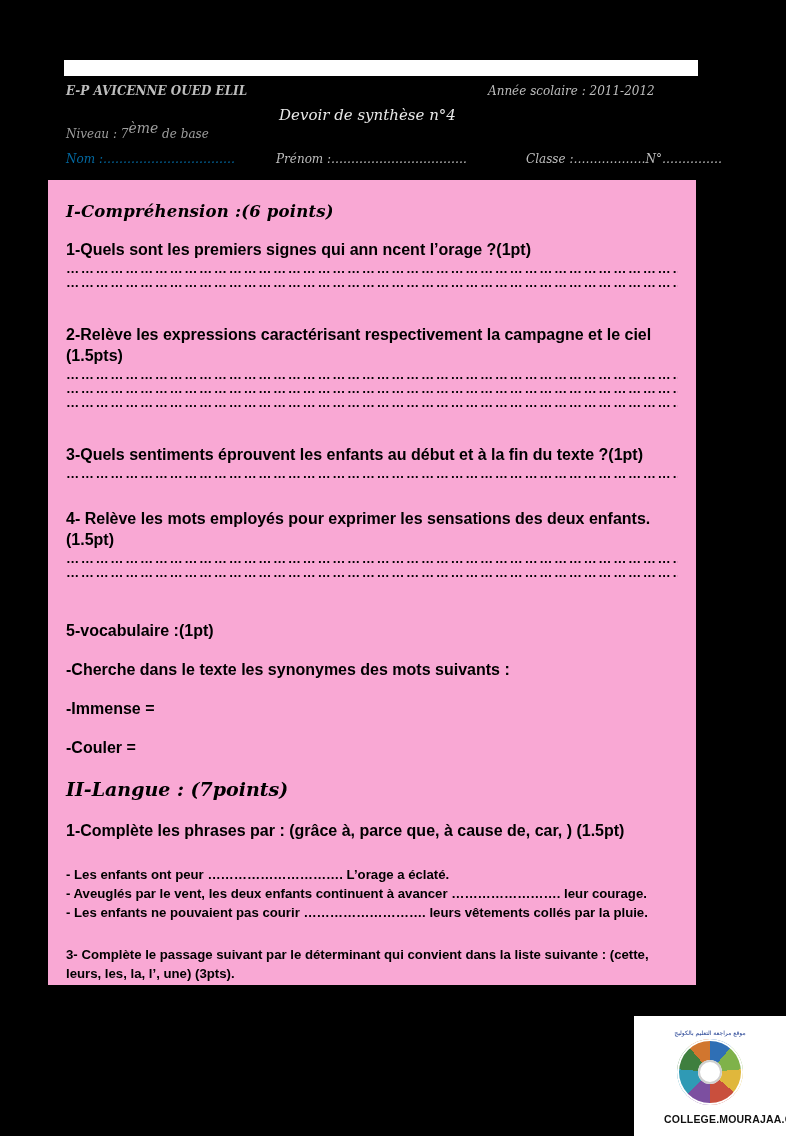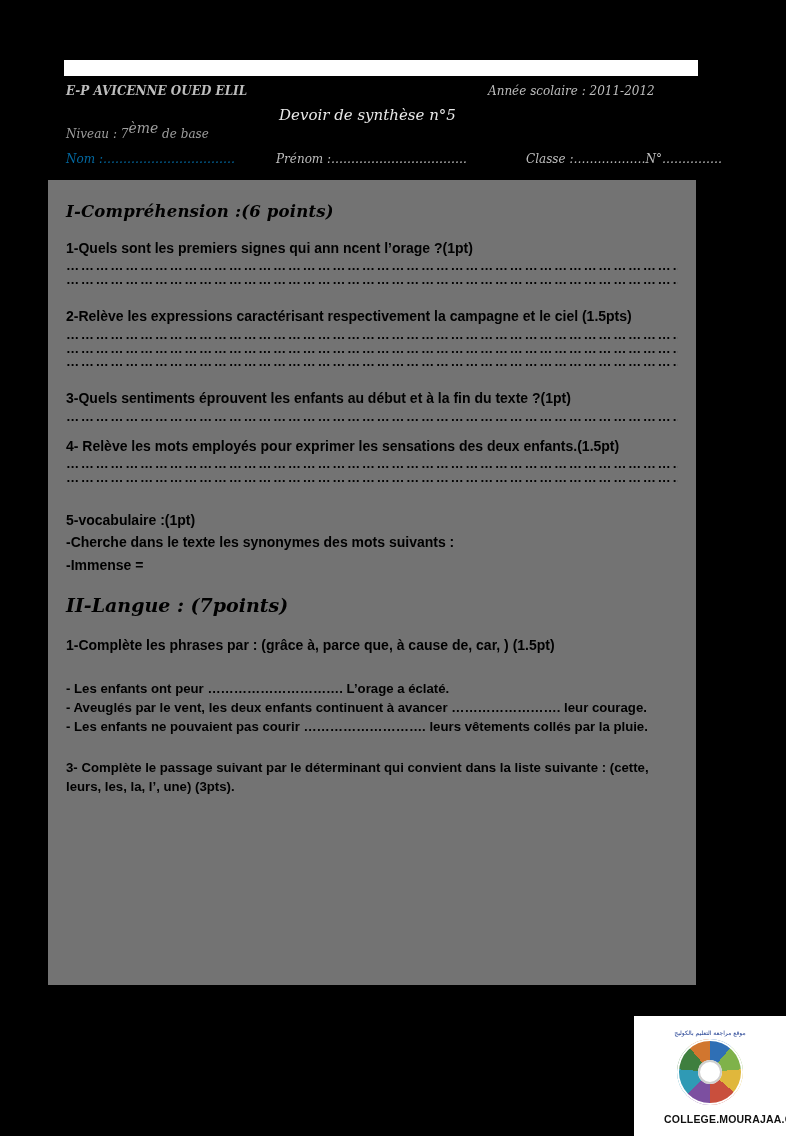--- a/index.html
+++ b/index.html
@@ -109,21 +109,21 @@
     margin-left: 42px;
   }
 
   
   .sheet {
     position: absolute;
     left: 48px;
     top: 180px;
     width: 648px;
     height: 805px;
-    background: #737373;
+    background: #f9a8d4;
     color: #000000;
   }
   .sheet-inner {
     position: absolute;
     left: 18px;
     top: 22px;
     width: 612px;
   }
 
   .sec-title {
@@ -136,24 +136,24 @@
   }
   .sec-title-2 {
     font-family: "DejaVu Serif", serif;
     font-style: italic;
     font-size: 19px;
     font-weight: bold;
     margin: 20px 0 20px 0;
   }
   .q {
     font-family: "Liberation Sans", sans-serif;
-    font-size: 14px;
+    font-size: 16px;
     font-weight: bold;
     line-height: 1.32;
-    margin: 4px 0 2px 0;
+    margin: 18px 0 2px 0;
   }
   .dots {
     font-family: "Liberation Sans", sans-serif;
     font-size: 13.2px;
     font-weight: bold;
     letter-spacing: 1.6px;
     line-height: 1.05;
     white-space: nowrap;
     overflow: hidden;
     width: 612px;
@@ -236,21 +236,21 @@
 </head>
 <body>
 
 <div class="page">
 
   <div class="top-strip"></div>
 
   <div class="header">
     <div class="line hdr-school">E-P AVICENNE OUED ELIL</div>
     <div class="line hdr-year">Année  scolaire : 2011-2012</div>
-    <div class="line hdr-title">Devoir de synthèse n°5</div>
+    <div class="line hdr-title">Devoir de synthèse n°4</div>
     <div class="line hdr-level">
       <span>Niveau :  7</span><sup>ème</sup><span> de base</span>
     </div>
     <div class="line hdr-name">Nom :……………………………</div>
     <div class="line hdr-firstname">Prénom :…………………………….</div>
     <div class="line hdr-class">Classe :………………N°……………</div>
   </div>
 
   <div class="sheet">
     <div class="sheet-inner">
@@ -273,20 +273,21 @@
       <div class="gap-sm"></div>
 
       <div class="q">4- Relève les mots employés pour exprimer les sensations des deux enfants.(1.5pt)</div>
       <div class="dots">………………………………………………………………………………………………………………………………………………</div>
       <div class="dots">………………………………………………………………………………………………………………………………………………</div>
       <div class="gap-lg"></div>
 
       <div class="q">5-vocabulaire :(1pt)</div>
       <div class="q">-Cherche dans le texte les  synonymes  des mots suivants :</div>
       <div class="q">-Immense =</div>
+      <div class="q">-Couler =</div>
 
       <div class="sec-title-2">II-Langue : (7points)</div>
 
       <div class="q">1-Complète  les  phrases  par : (grâce à, parce que, à cause de, car, ) (1.5pt)</div>
       <div class="gap-lg"></div>
 
       <div class="plain">- Les enfants ont peur …………………………. L’orage a éclaté.</div>
       <div class="plain">- Aveuglés par le vent, les deux enfants continuent à avancer ……………………. leur courage.</div>
       <div class="plain">- Les enfants ne pouvaient pas courir ………………………. leurs vêtements collés par la pluie.</div>
 

